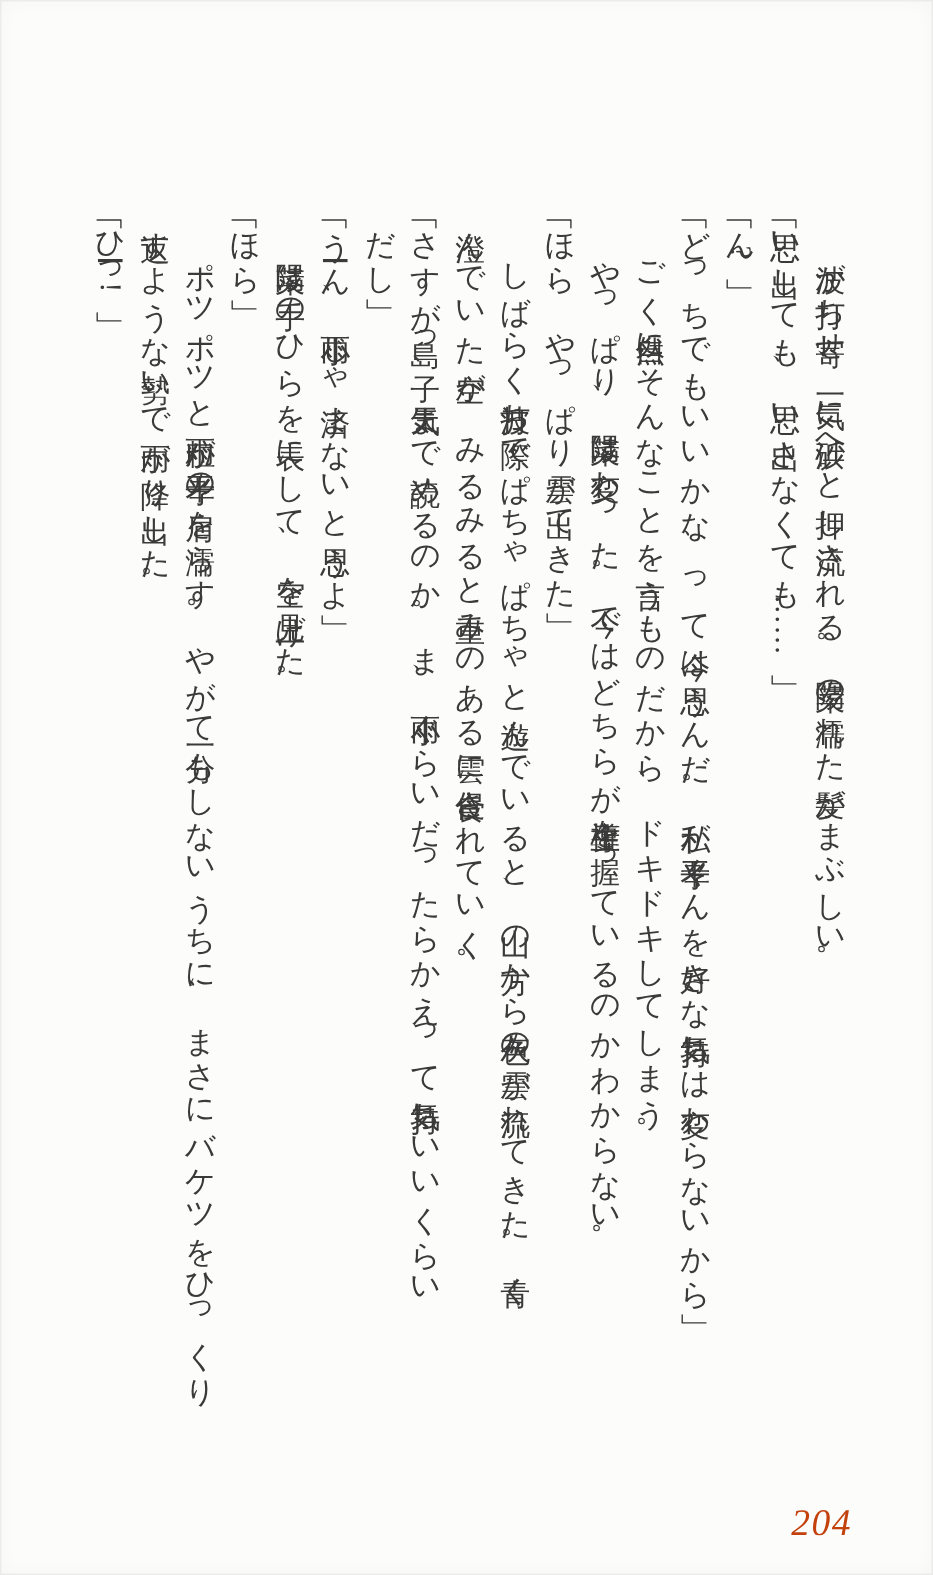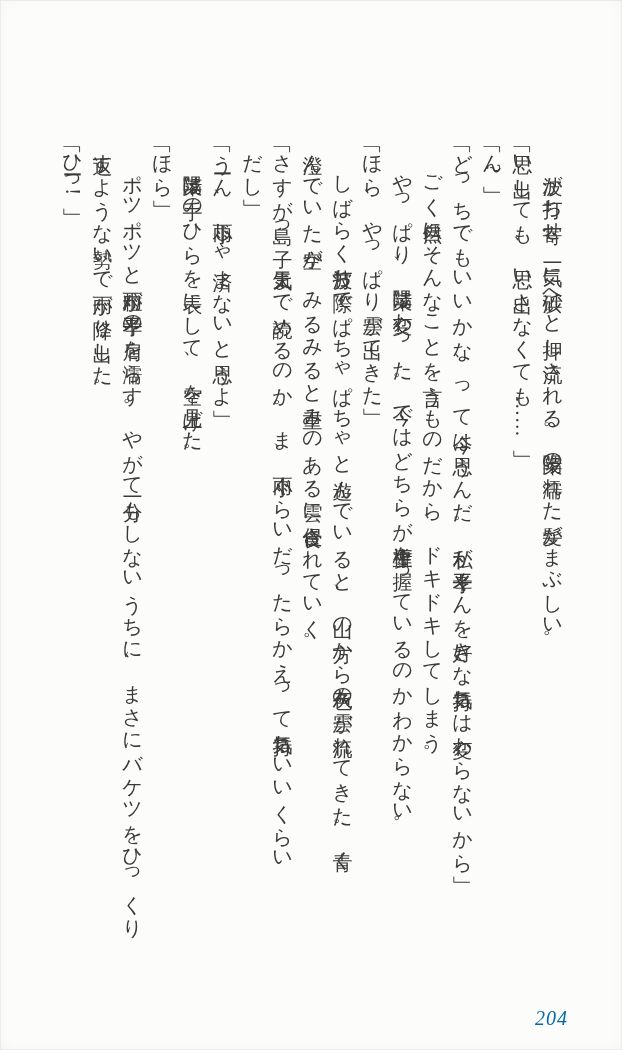--- a/index.html
+++ b/index.html
@@ -37,22 +37,22 @@
     line-height: 30px;   
     margin: 0;
     white-space: nowrap;
   }
   .page-number {
     position: absolute;
     right: 54px;
     bottom: 20px;
     font-family: "Liberation Serif", "DejaVu Serif", serif;
     font-style: italic;
-    font-size: 20px;
-    color: #0369a1;
+    font-size: 25px;
+    color: #c2410c;
     letter-spacing: 1px;
   }
 </style>
 </head>
 <body>
 
 <div class="page">
 
   <div class="text-block">
     <p class="line">　波が打ち寄せ、一気に砂浜へと押し流される。陽菜の濡れた髪がまぶしい。</p>

